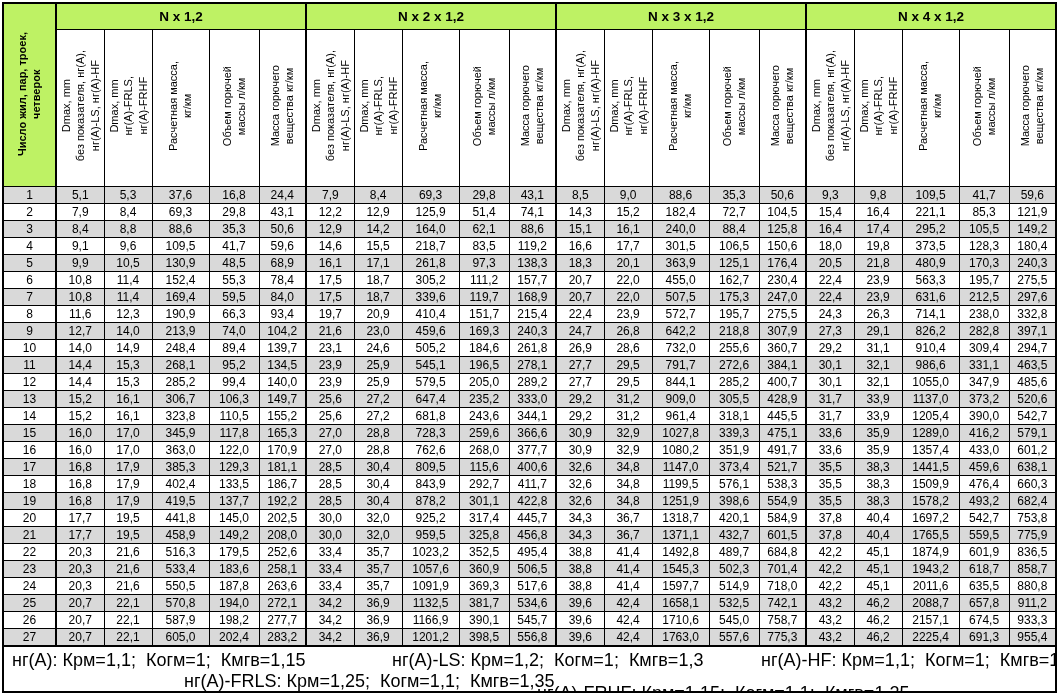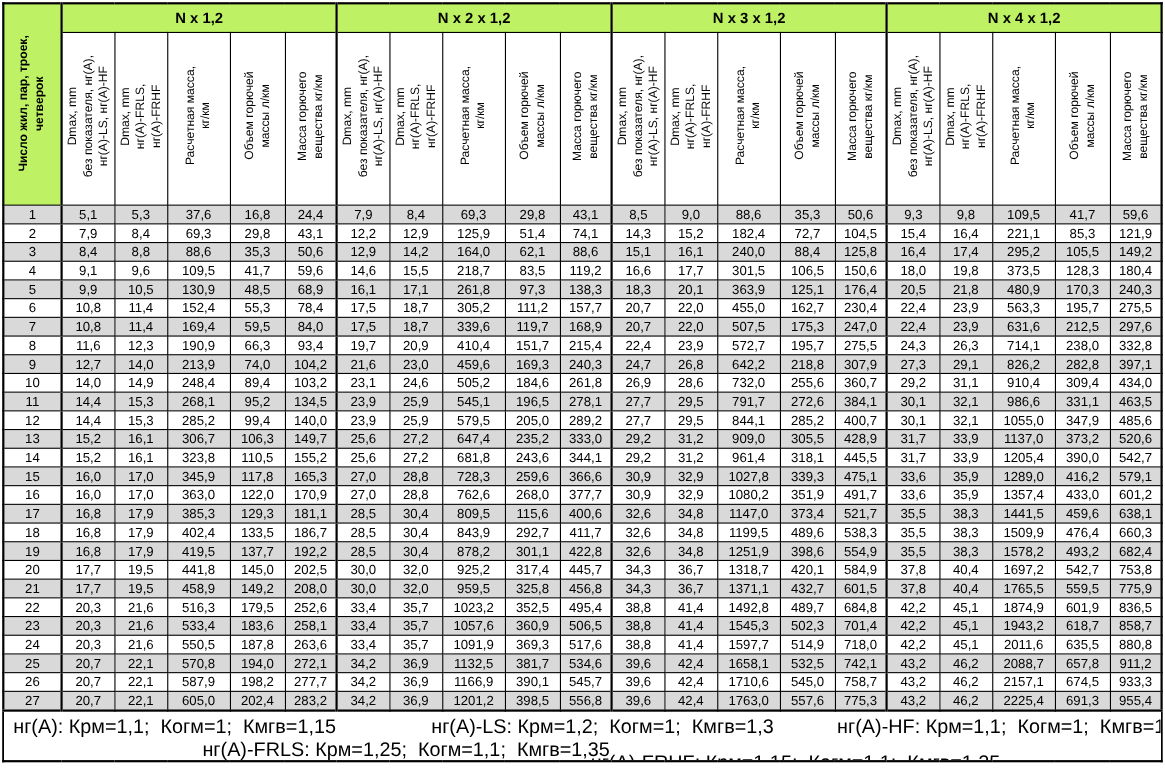--- a/index.html
+++ b/index.html
@@ -373,36 +373,36 @@
           <td>826,2</td>
           <td>282,8</td>
           <td>397,1</td>
         </tr>
         <tr class="even">
           <td>10</td>
           <td class="gsep">14,0</td>
           <td>14,9</td>
           <td>248,4</td>
           <td>89,4</td>
-          <td>103,2</td>
+          <td>139,7</td>
           <td class="gsep">23,1</td>
           <td>24,6</td>
           <td>505,2</td>
           <td>184,6</td>
           <td>261,8</td>
           <td class="gsep">26,9</td>
           <td>28,6</td>
           <td>732,0</td>
           <td>255,6</td>
           <td>360,7</td>
           <td class="gsep">29,2</td>
           <td>31,1</td>
           <td>910,4</td>
           <td>309,4</td>
-          <td>434,0</td>
+          <td>294,7</td>
         </tr>
         <tr class="odd">
           <td>11</td>
           <td class="gsep">14,4</td>
           <td>15,3</td>
           <td>268,1</td>
           <td>95,2</td>
           <td>134,5</td>
           <td class="gsep">23,9</td>
           <td>25,9</td>
@@ -566,21 +566,21 @@
           <td>133,5</td>
           <td>186,7</td>
           <td class="gsep">28,5</td>
           <td>30,4</td>
           <td>843,9</td>
           <td>292,7</td>
           <td>411,7</td>
           <td class="gsep">32,6</td>
           <td>34,8</td>
           <td>1199,5</td>
-          <td>489,6</td>
+          <td>576,1</td>
           <td>538,3</td>
           <td class="gsep">35,5</td>
           <td>38,3</td>
           <td>1509,9</td>
           <td>476,4</td>
           <td>660,3</td>
         </tr>
         <tr class="odd">
           <td>19</td>
           <td class="gsep">16,8</td>

